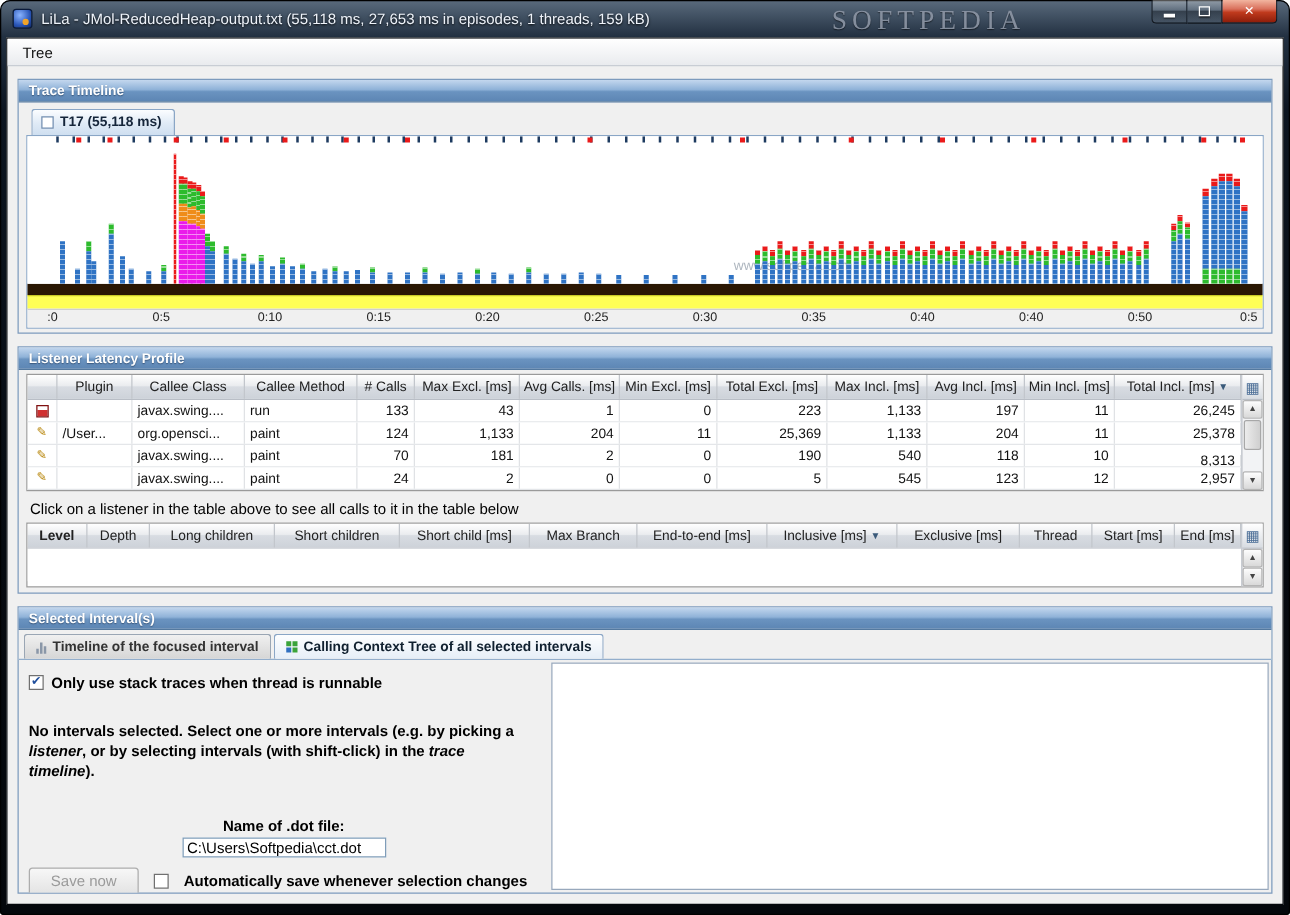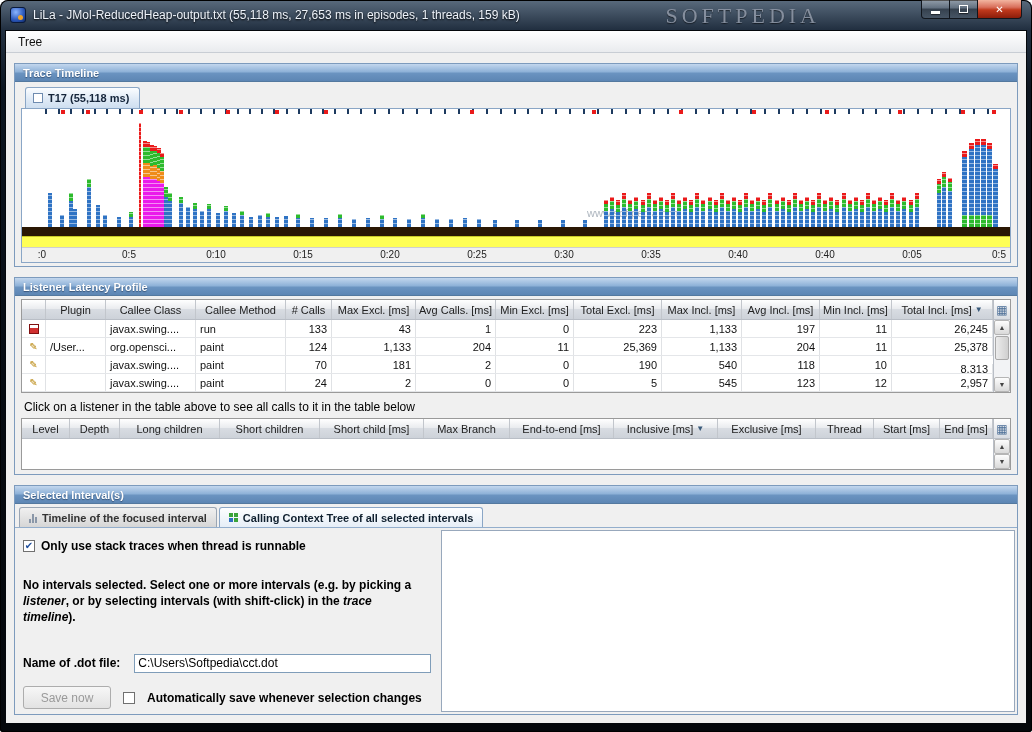--- a/index.html
+++ b/index.html
@@ -88,21 +88,21 @@
 .cct-mini i:nth-child(3){background:#2f6fc0;}
 .panes{flex:1;display:flex;overflow:hidden;min-height:0;}
 .left-pane{width:424px;flex:0 0 auto;padding:11px 8px 5px 8px;display:flex;flex-direction:column;overflow:hidden;}
 .right-pane{flex:1;background:#fff;border:1px solid #98a8bc;margin:2px;}
 .chk-row{display:flex;align-items:center;gap:6px;}
 .checkbox{width:12px;height:12px;background:#fff;border:1px solid #707070;display:flex;align-items:center;
   justify-content:center;font-size:10px;line-height:1;color:#1f4e9c;flex:0 0 auto;}
 .lbl{font-size:12px;font-weight:bold;color:#000;}
 .para{font-size:12px;font-weight:bold;color:#000;margin-top:24px;width:398px;line-height:1.35;}
 .para i{font-style:italic;}
-.dot-row{display:flex;align-items:center;margin-top:28px;gap:14px;}
+.dot-row{display:flex;align-items:center;margin-top:28px;gap:2px;flex-direction:column;}
 .dot-input{flex:1;height:19px;border:1px solid #7f9db9;font-size:12px;padding:0 3px;background:#fff;color:#000;
   font-family:"Liberation Sans",sans-serif;}
 .save-row{margin-top:auto;display:flex;align-items:center;gap:12px;padding-top:8px;}
 .save-btn{width:88px;height:23px;font-size:12px;color:#9a9a9a;background:linear-gradient(#f7f7f7,#e2e2e2);
   border:1px solid #adadad;border-radius:3px;font-family:"Liberation Sans",sans-serif;}
 </style>
 </head>
 <body>
 
 <div class="window">
@@ -724,21 +724,21 @@
                 <span style="left: 20px;">:0</span>
                 <span style="left: 107px;">0:5</span>
                 <span style="left: 194px;">0:10</span>
                 <span style="left: 281px;">0:15</span>
                 <span style="left: 368px;">0:20</span>
                 <span style="left: 455px;">0:25</span>
                 <span style="left: 542px;">0:30</span>
                 <span style="left: 629px;">0:35</span>
                 <span style="left: 716px;">0:40</span>
                 <span style="left: 803px;">0:40</span>
-                <span style="left: 890px;">0:05</span>
+                <span style="left: 890px;">0:50</span>
                 <span style="left: 977px;">0:5</span>
               </div>
           </div>
         </div>
       </div>
 
       <div class="section" style="flex:0 0 auto;">
         <div class="section-header">Listener Latency Profile</div>
         <div style="padding:3px 6px 4px;">
           <div class="tablebox">
@@ -861,21 +861,21 @@
               <div class="sbtn">▲</div>
               <div class="sthumb"></div>
               <div class="strack"></div>
               <div class="sbtn">▼</div>
             </div>
           </div>
           <div class="hint">Click on a listener in the table above to see all calls to it in the table below</div>
           <div class="tablebox">
             <div class="tbl">
               <div class="thead" id="calls-head">
-                  <div class="th" style="flex: 0 0 48px; width: 48px;">
+                  <div class="th" style="flex: 0 0 48px; width: 48px; font-weight: bold;">
                     <span>Level</span>
                   </div>
                   <div class="th" style="flex: 0 0 50px; width: 50px;">
                     <span>Depth</span>
                   </div>
                   <div class="th" style="flex: 0 0 100px; width: 100px;">
                     <span>Long children</span>
                   </div>
                   <div class="th" style="flex: 0 0 100px; width: 100px;">
                     <span>Short children</span>

